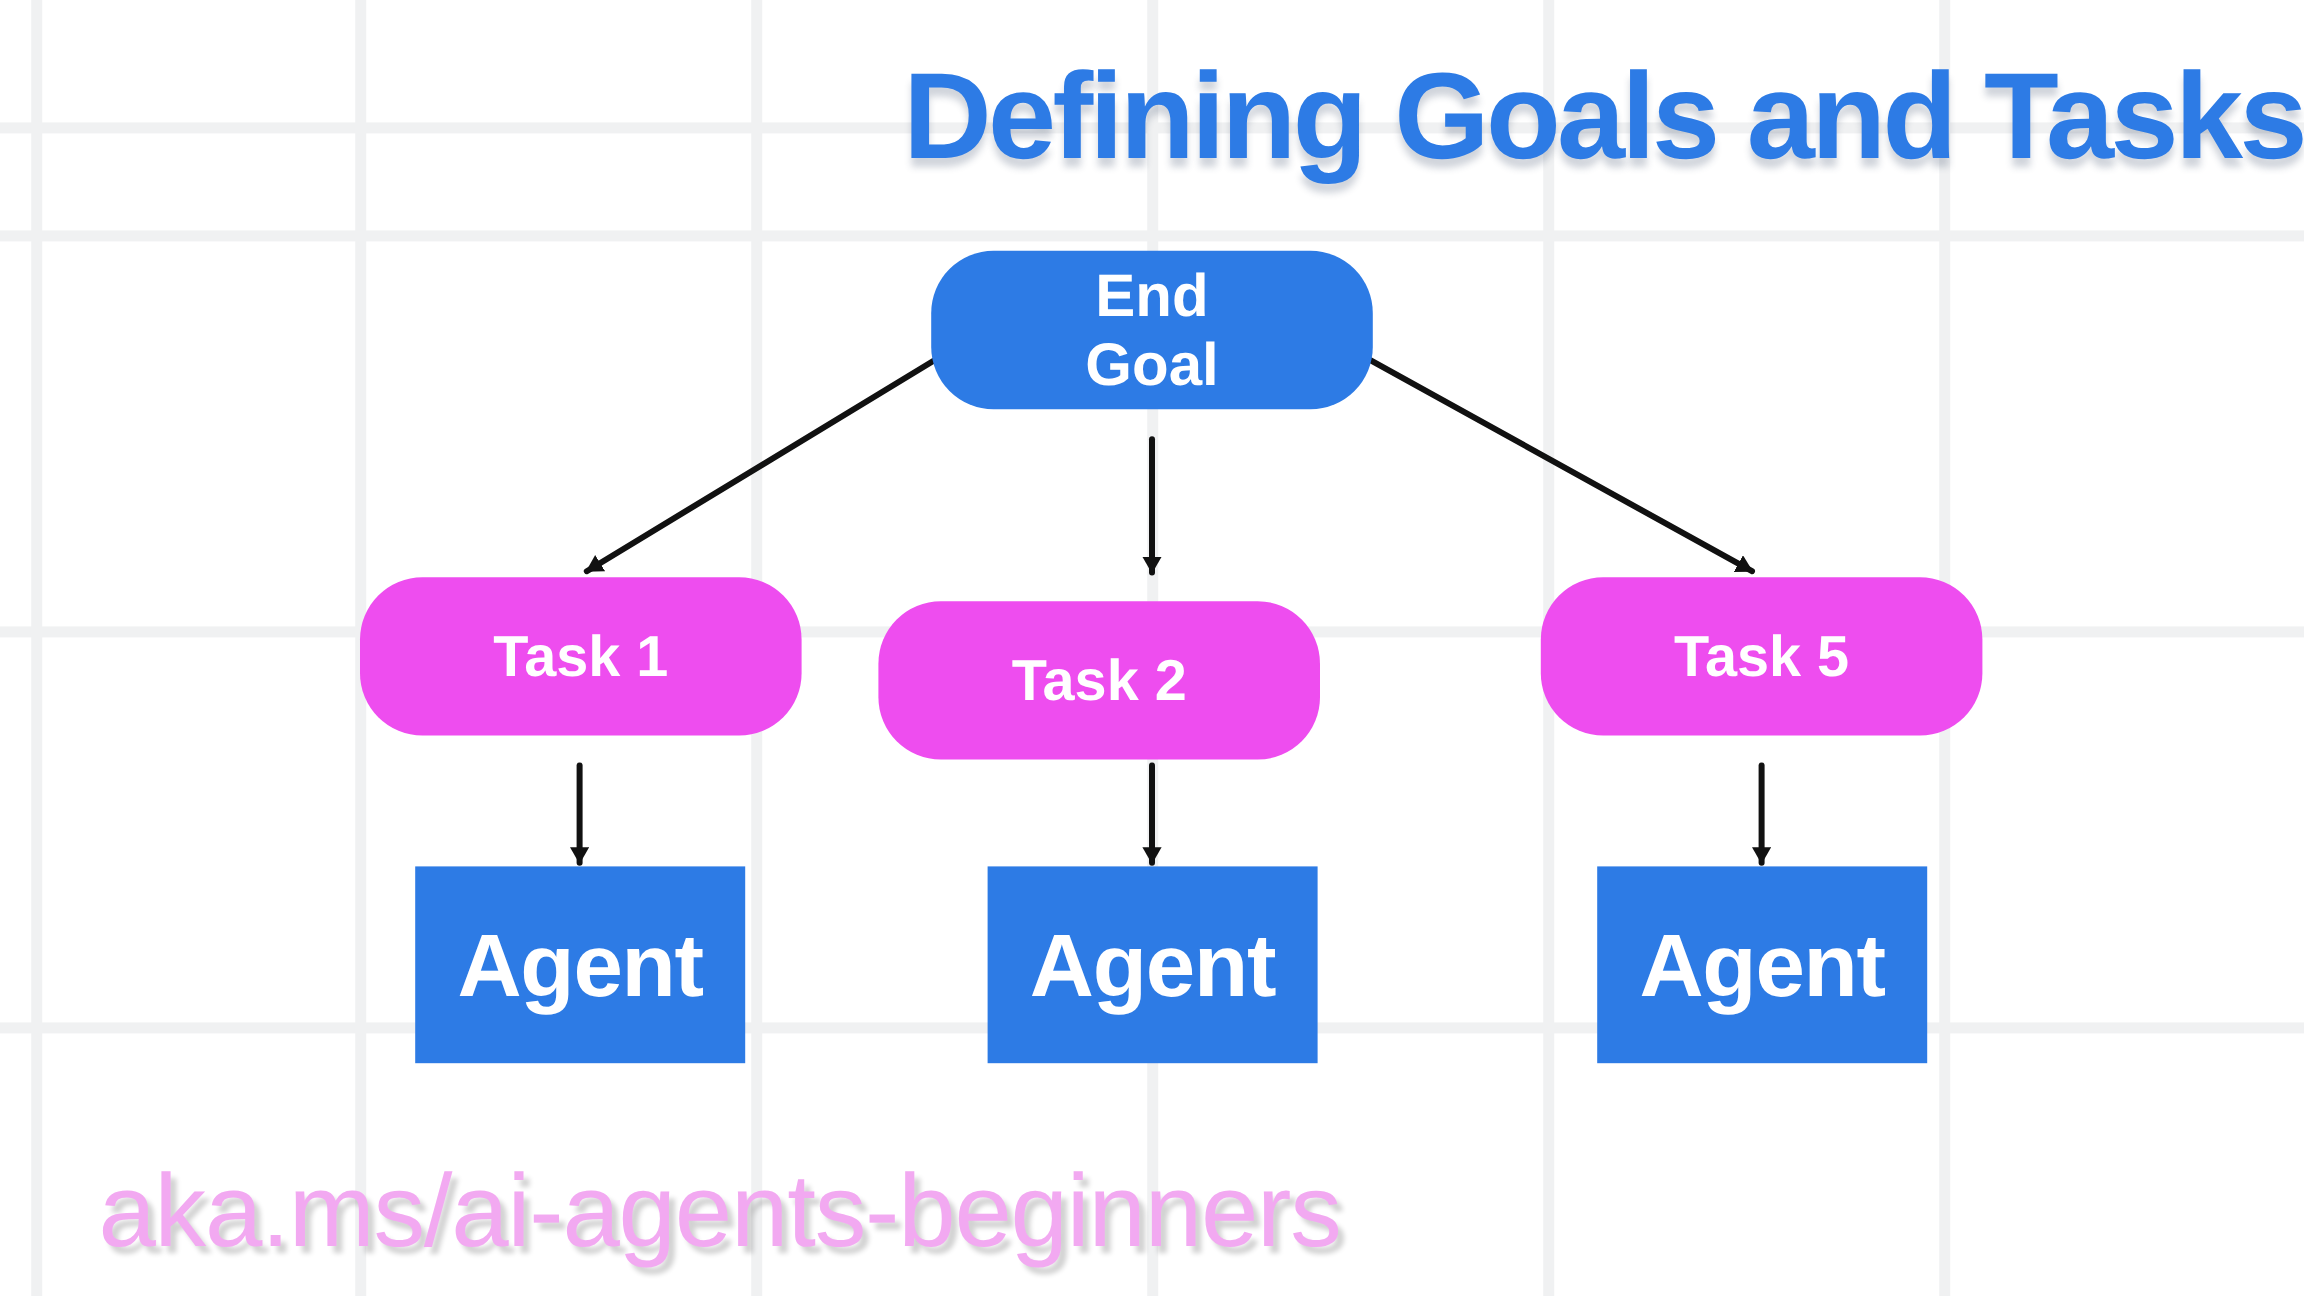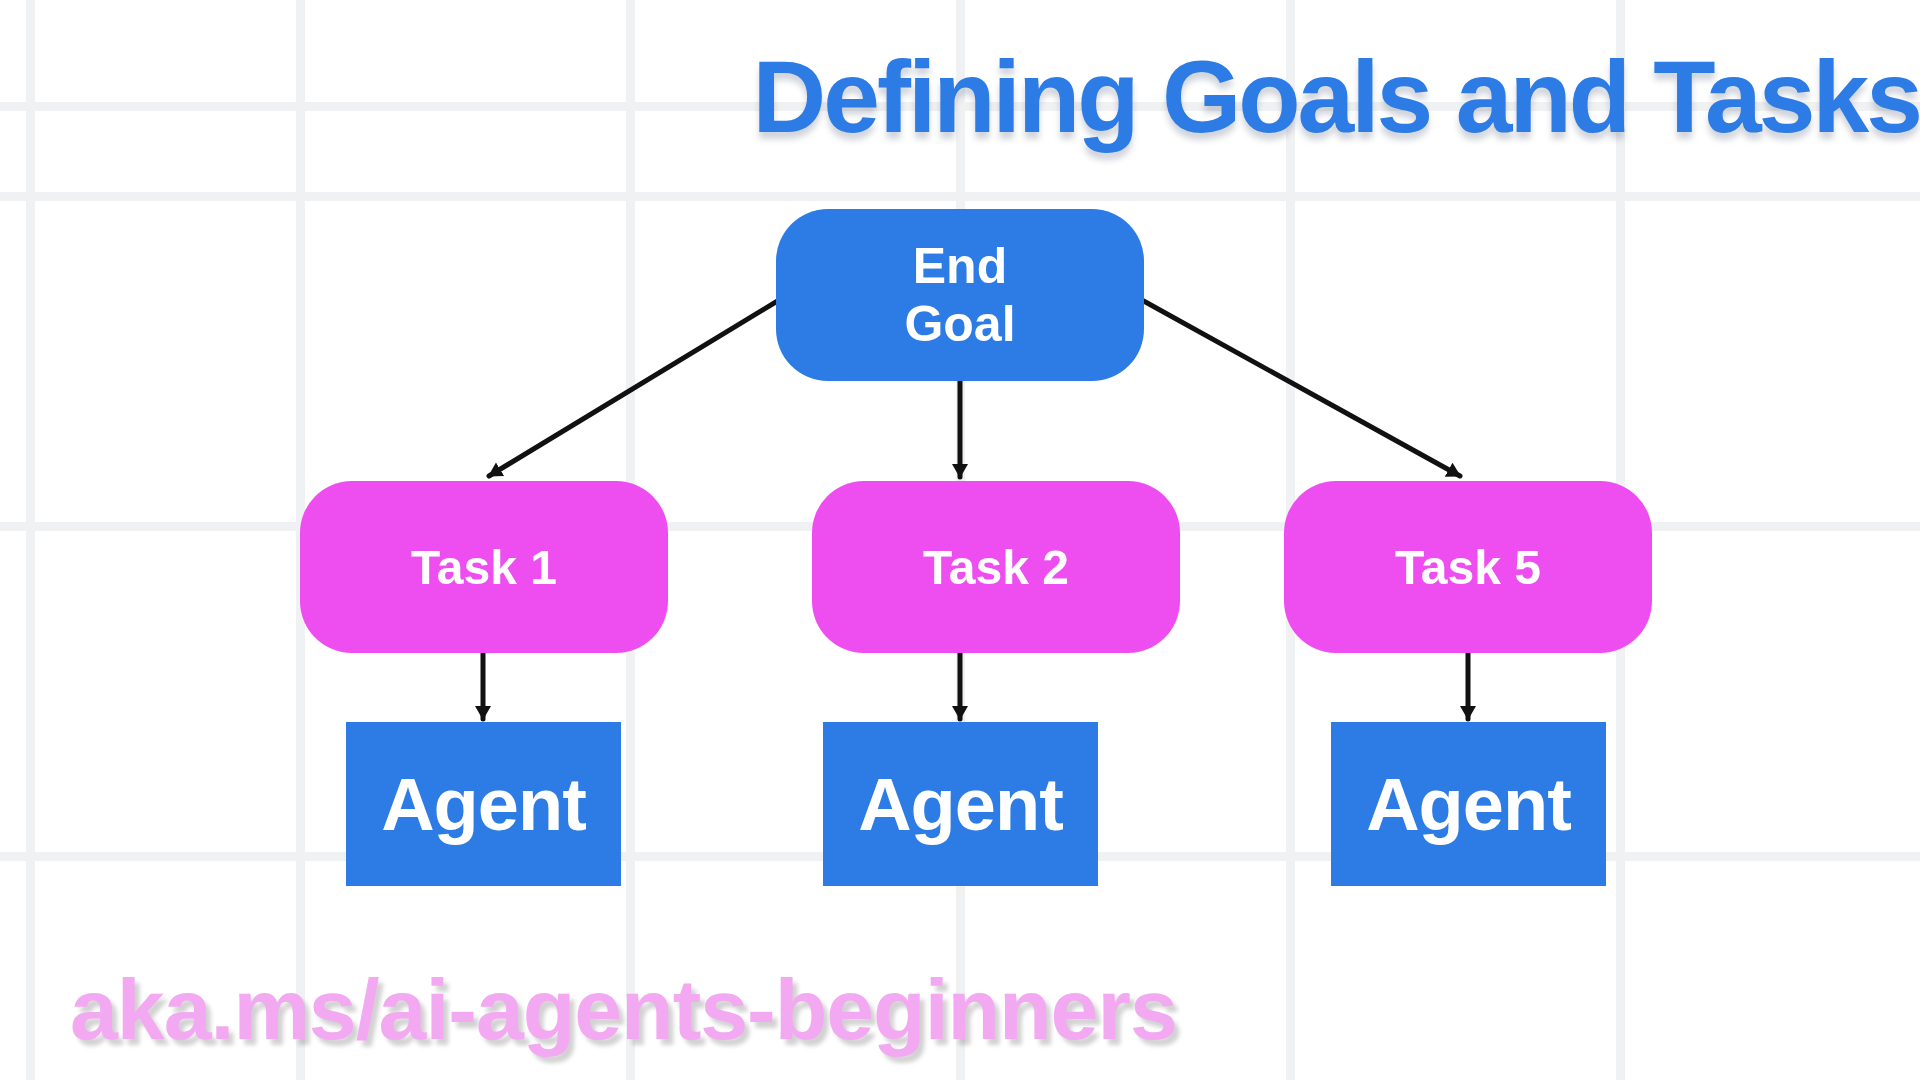--- a/index.html
+++ b/index.html
@@ -45,52 +45,52 @@
     stroke-linecap:round;
   }
   .node{
     position:absolute;
     display:flex;align-items:center;justify-content:center;
     color:var(--text-white,#fff);
     font-weight:700;
     text-align:center;
   }
   .pill{
-    width:368px;height:172px;
+    width:368px;height:132px;
     border-radius:52px;
   }
   .end-goal{
     left:776px;top:209px;
     background:var(--primary-blue,#2D7BE5);
   }
   .end-goal .node-label{
     font-size:50px;line-height:1.16;
     white-space:pre-line;
   }
   .task{
     top:481px;
     background:var(--task-pink,#EE4DEF);
   }
   .task .node-label{font-size:48px;}
   .task-1{left:300px;}
-  .task-2{left:812px;}
+  .task-2{left:732px;margin-top:20px;}
   .task-3{left:1284px;}
   .agent{
     width:275px;height:164px;top:722px;
     background:var(--primary-blue,#2D7BE5);
   }
   .agent .node-label{font-size:74px;letter-spacing:-1px;}
   .agent-1{left:346px;}
   .agent-2{left:823px;}
   .agent-3{left:1331px;}
   .footer-link{
     position:absolute;
-    left:70px;top:962px;
+    left:82px;top:962px;
     font-size:86px;
-    font-weight:700;
+    font-weight:400;
     letter-spacing:-1px;
     line-height:1.1;
     color:var(--footer-pink,#F2A9F1);
     text-shadow:5px 6px 4px rgba(0,0,0,0.18);
   }
 </style>
 </head>
 <body>
 
 <div class="canvas">

